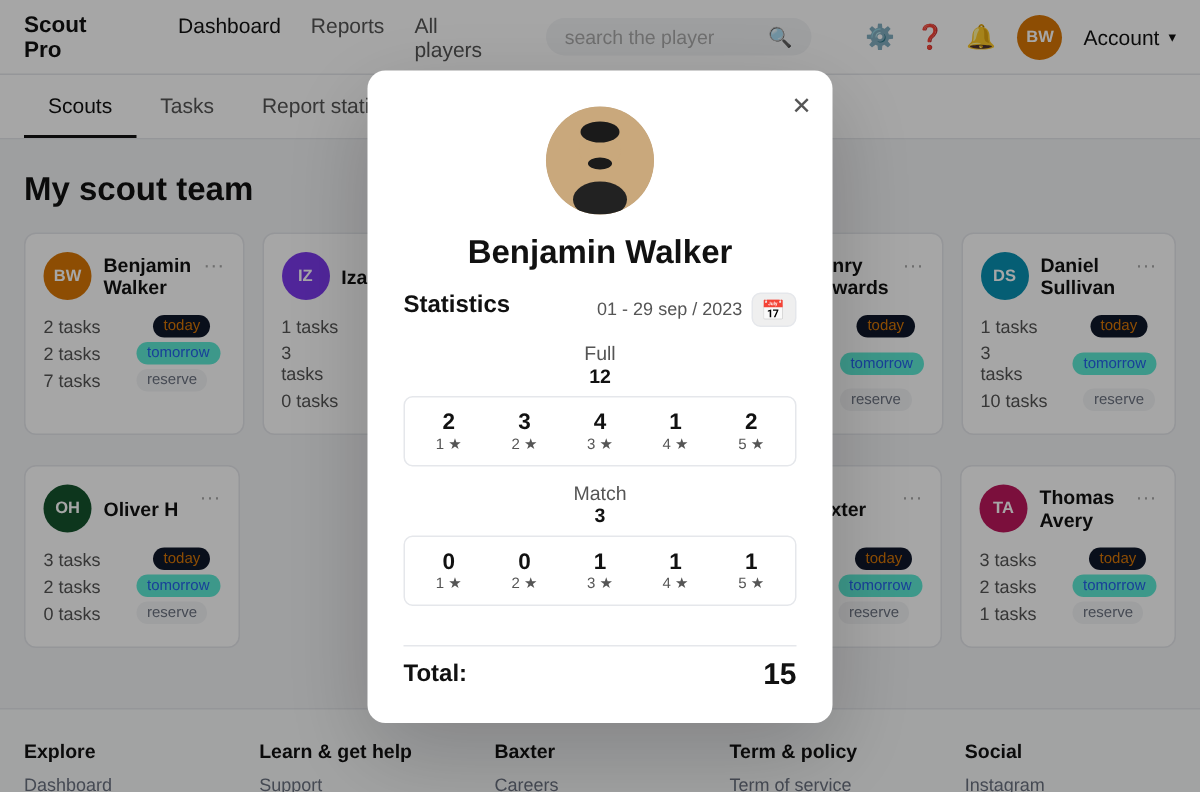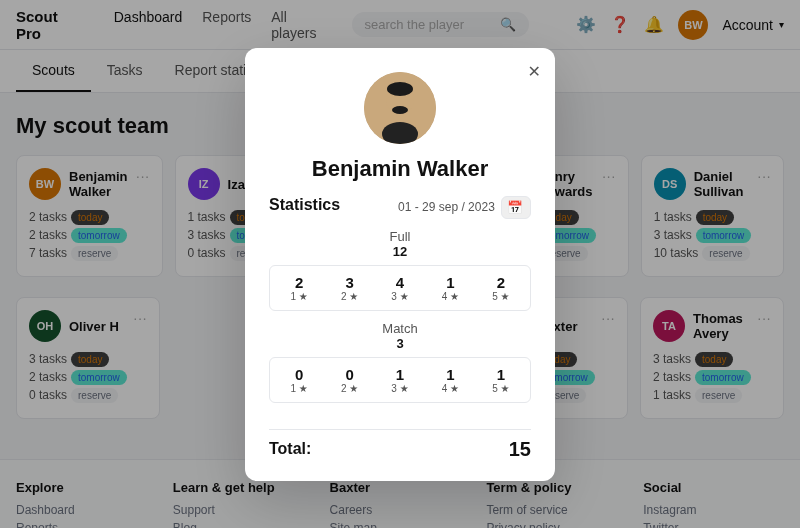--- a/index.html
+++ b/index.html
@@ -1,19 +1,19 @@
 <!DOCTYPE html>
 <html><head>
   <meta charset="utf-8">
   <style>
     * { box-sizing: border-box; margin: 0; padding: 0; }
     body { font-family: -apple-system, BlinkMacSystemFont, 'Segoe UI', sans-serif; background: #f3f4f6; min-height: 528px; width: 800px; overflow: hidden; }
 
     
-    .header { background: #fff; height: 50px; display: flex; align-items: center; padding: 0 16px; border-bottom: 1px solid #e5e7eb; gap: 36px; justify-content: center; }
+    .header { background: #fff; height: 50px; display: flex; align-items: center; padding: 0 16px; border-bottom: 1px solid #e5e7eb; gap: 24px; justify-content: center; }
     .header-logo { font-weight: 700; font-size: 15px; color: #111; margin-right: 8px; }
     .header-nav { display: flex; gap: 20px; }
     .header-nav a { font-size: 14px; color: #555; text-decoration: none; cursor: pointer; }
     .header-nav a.active { color: #111; font-weight: 500; }
     .header-search { margin-left: auto; display: flex; align-items: center; background: #f3f4f6; border-radius: 20px; padding: 5px 12px; gap: 6px; }
     .header-search input { border: none; background: transparent; outline: none; font-size: 13px; color: #555; width: 130px; }
     .header-search input::placeholder { color: #aaa; }
     .header-icons { display: flex; align-items: center; gap: 14px; margin-left: 12px; }
     .header-icon { color: #555; font-size: 16px; cursor: pointer; }
     .avatar-circle { width: 30px; height: 30px; border-radius: 50%; background: #d97706; display: flex; align-items: center; justify-content: center; color: white; font-size: 11px; font-weight: 600; }
@@ -27,23 +27,23 @@
     
     .main { padding: 20px 16px; position: relative; }
     .page-title { font-size: 22px; font-weight: 700; color: #111; margin-bottom: 16px; }
 
     
     .cards-grid { display: grid; grid-template-columns: repeat(5, 1fr); gap: 12px; margin-bottom: 20px; }
     .card { background: #fff; border-radius: 8px; padding: 12px; border: 1px solid #e5e7eb; }
     .card-header { display: flex; align-items: center; gap: 8px; margin-bottom: 10px; }
     .card-avatar { width: 32px; height: 32px; border-radius: 50%; display: flex; align-items: center; justify-content: center; font-size: 11px; font-weight: 600; color: white; flex-shrink: 0; }
     .card-name { font-size: 13px; font-weight: 600; color: #111; }
-    .card-tasks { font-size: 12px; color: #555; margin-bottom: 3px; display: flex; align-items: flex-start; gap: 4px; }
+    .card-tasks { font-size: 12px; color: #555; margin-bottom: 3px; display: flex; align-items: center; gap: 24px; }
     .badge { font-size: 10px; padding: 2px 7px; border-radius: 10px; font-weight: 500; }
-    .badge-today { background: #404040; color: #d97706; }
+    .badge-today { background: #0f172a; color: #d97706; margin-left: 11px; }
     .badge-tomorrow { background: #5eead4; color: #2563eb; }
     .badge-reserve { background: #f3f4f6; color: #6b7280; }
     .card-more { color: #aaa; font-size: 14px; cursor: pointer; margin-left: auto; align-self: flex-start; }
 
     
     .footer { background: #f9fafb; border-top: 1px solid #e5e7eb; padding: 20px 16px; display: grid; grid-template-columns: repeat(5, 1fr); gap: 16px; }
     .footer-col h4 { font-size: 13px; font-weight: 600; color: #111; margin-bottom: 8px; }
     .footer-col a { display: block; font-size: 12px; color: #6b7280; margin-bottom: 4px; text-decoration: none; cursor: pointer; }
 
     

